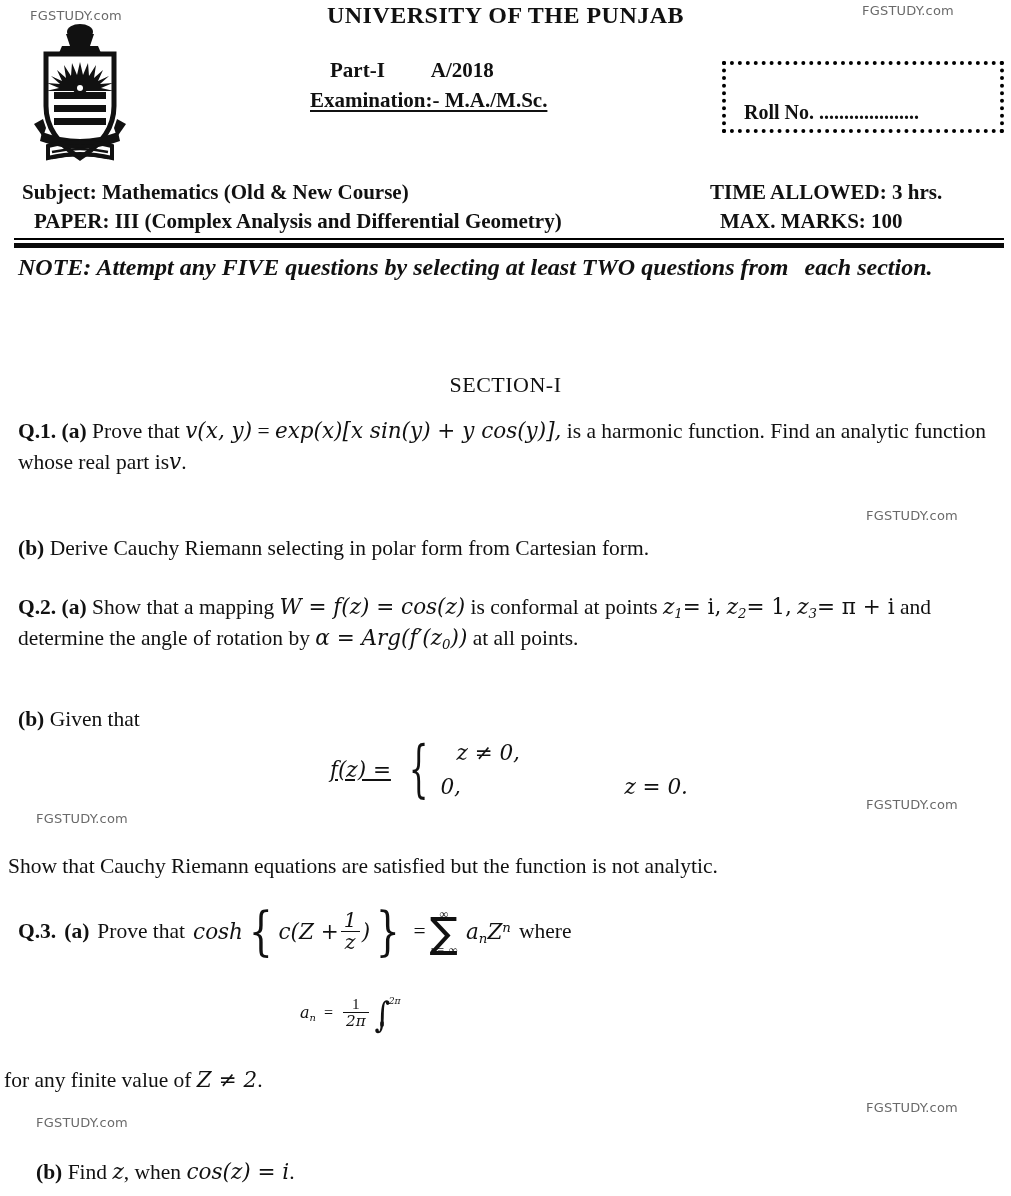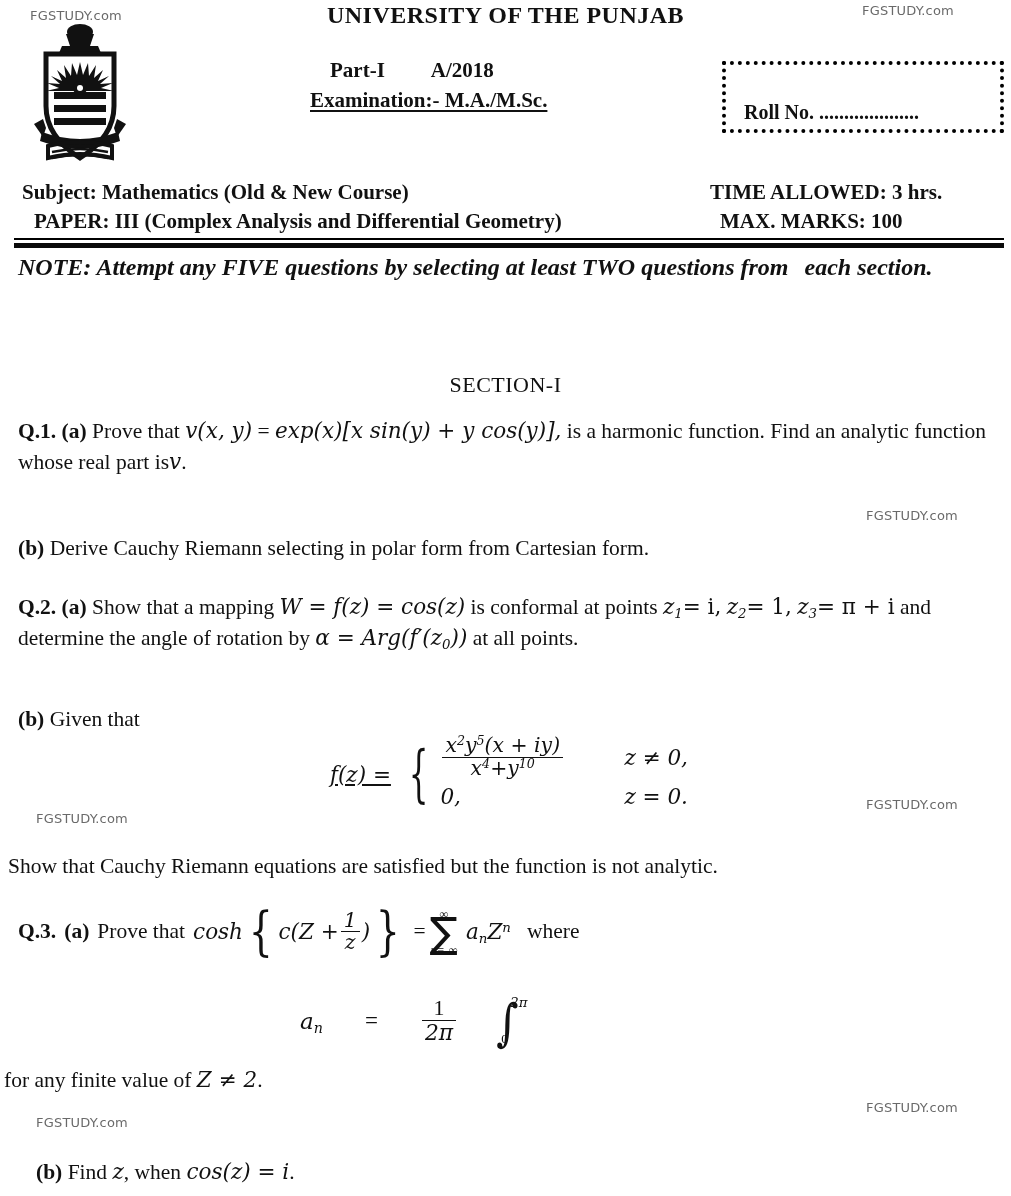--- a/index.html
+++ b/index.html
@@ -282,25 +282,24 @@
     top: 908px;
     font-size: 21.5px;
     display: flex;
     align-items: center;
     white-space: nowrap;
   }
   #q3-an-formula {
     position: absolute;
     left: 300px;
     top: 996px;
-    font-size: 23px;
+    font-size: 16px;
     display: flex;
     align-items: center;
     white-space: nowrap;
-    gap: 34px;
   }
 </style>
 </head>
 <body>
 
 <div id="watermark-layer">
     <div class="wm" style="left: 30px; top: 8px;">FGSTUDY.com</div>
     <div class="wm" style="left: 862px; top: 3px;">FGSTUDY.com</div>
     <div class="wm" style="left: 866px; top: 508px;">FGSTUDY.com</div>
     <div class="wm" style="left: 36px; top: 811px;">FGSTUDY.com</div>
@@ -403,26 +402,20 @@
   <span class="qlabel">(b)</span>
   <span>Given that</span>
 </div>
 
 <div id="q2b-formula">
   <span class="lhs mathit">f(z) =</span>
   <span class="cases">
     <span class="cases-brace">{</span>
     <span class="cases-rows">
       <span class="cases-row">
-        <span class="expr">
-          <span class="frac">
-            <span class="num mathit"><span>x</span><sup>2</sup><span>y</span><sup>5</sup><span>(x + iy)</span></span>
-            <span class="den mathit"><span>x</span><sup>4</sup><span class="up">+</span><span>y</span><sup>10</sup></span>
-          </span>
-        </span>
         <span class="cond mathit">z ≠ 0,</span>
       </span>
       <span class="cases-row">
         <span class="expr mathit">0,</span>
         <span class="cond mathit">z = 0.</span>
       </span>
     </span>
   </span>
 </div>
 
@@ -441,21 +434,21 @@
   </span>
   <span class="mathit">)</span>
   <span class="brace">}</span>
   <span style="margin-left:8px;">=</span>
   <span class="sum-stack">
     <span class="lim up">∞</span>
     <span class="sumsym">∑</span>
     <span class="lim">n=-∞</span>
   </span>
   <span class="mathit" style="margin-left:4px;"><span>a</span><sub>n</sub><span>Z</span><sup>n</sup></span>
-  <span style="margin-left:16px;">where</span>
+  <span style="margin-left:8px;">where</span>
 </div>
 
 <div id="q3-an-formula">
   <span class="mathit"><span>a</span><sub>n</sub></span>
   <span style="margin:0 8px;">=</span>
   <span class="frac">
     <span class="num">1</span>
     <span class="den mathit">2π</span>
   </span>
   <span class="int-stack">

